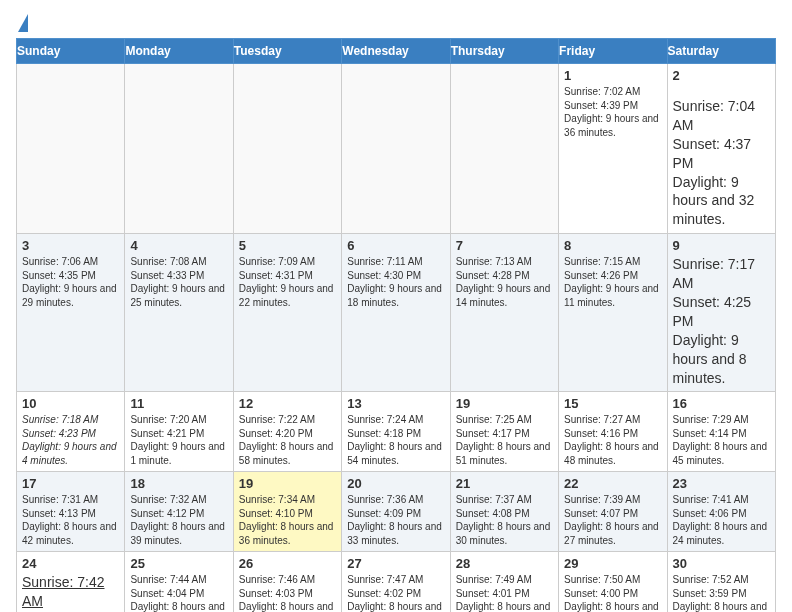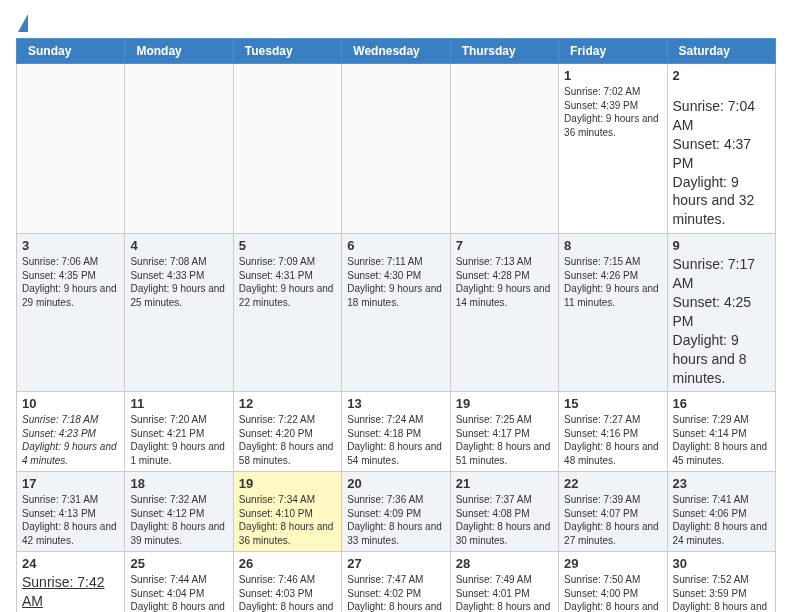--- a/index.html
+++ b/index.html
@@ -50,21 +50,21 @@
     table {
       width: 100%;
       border-collapse: collapse;
       table-layout: fixed;
     }
     th {
       background-color: #3a7fc1;
       color: #fff;
       font-size: 12px;
       font-weight: bold;
-      padding: 5px 11px;
+      padding: 5px 0;
       text-align: left;
       border: 1px solid #5090cc;
     }
     td {
       vertical-align: top;
       border: 1px solid #ccc;
       padding: 4px 5px;
       font-size: 10px;
       color: #333;
       height: 80px;

